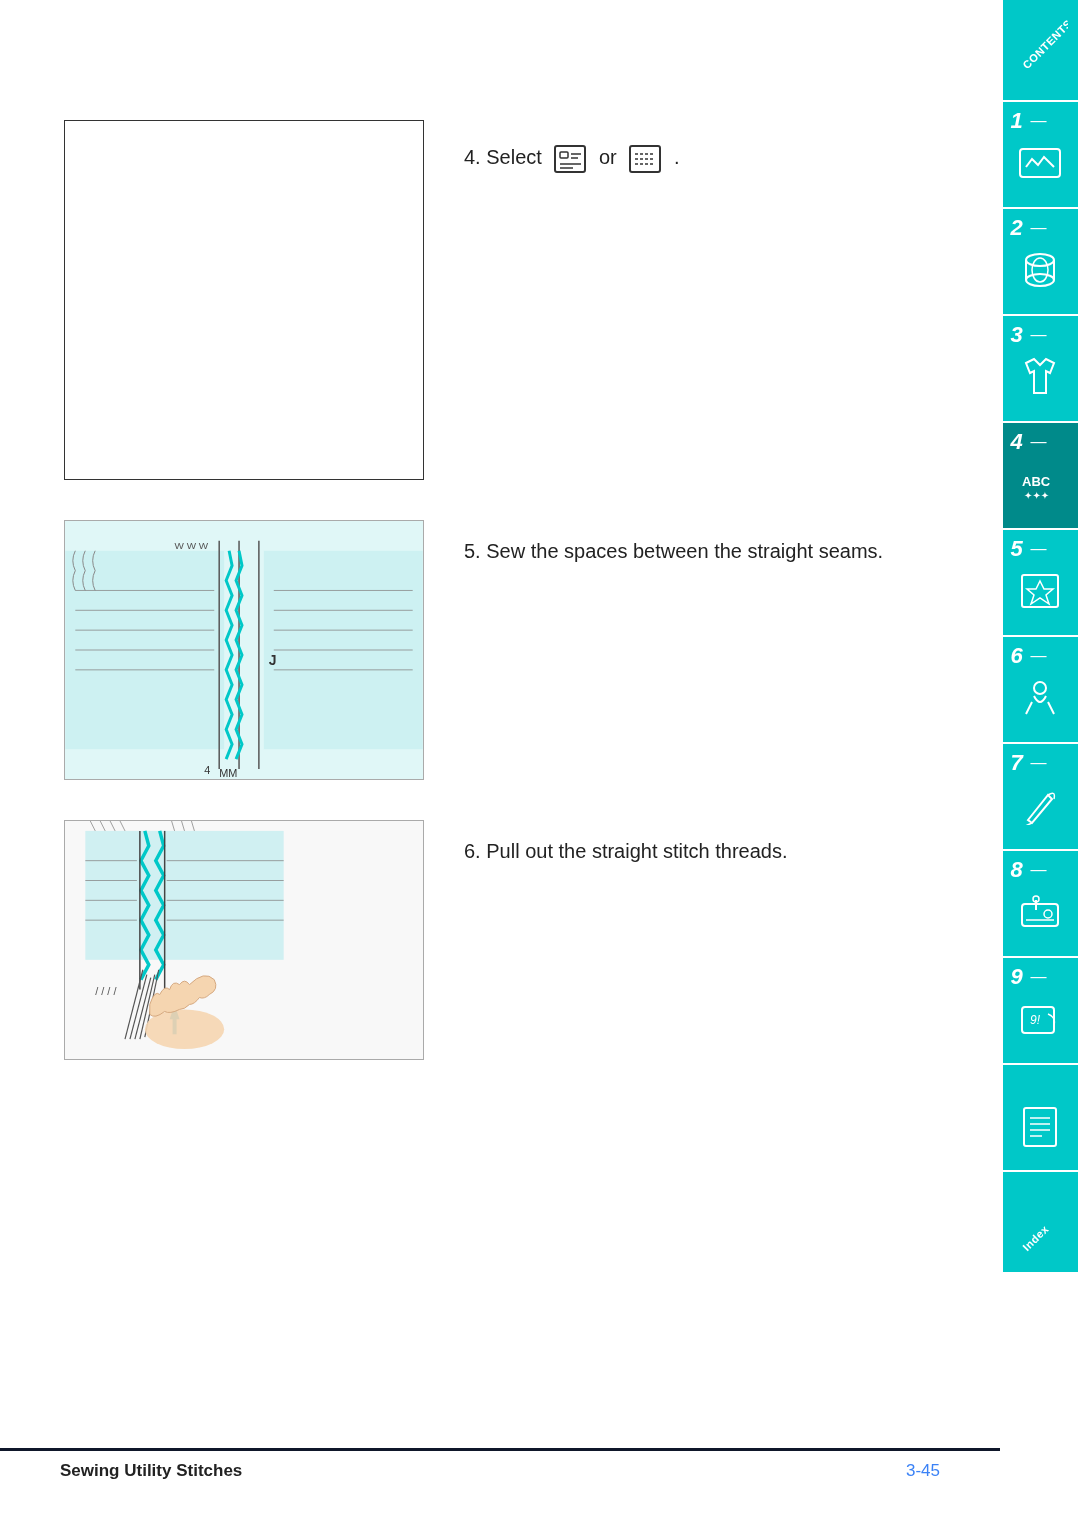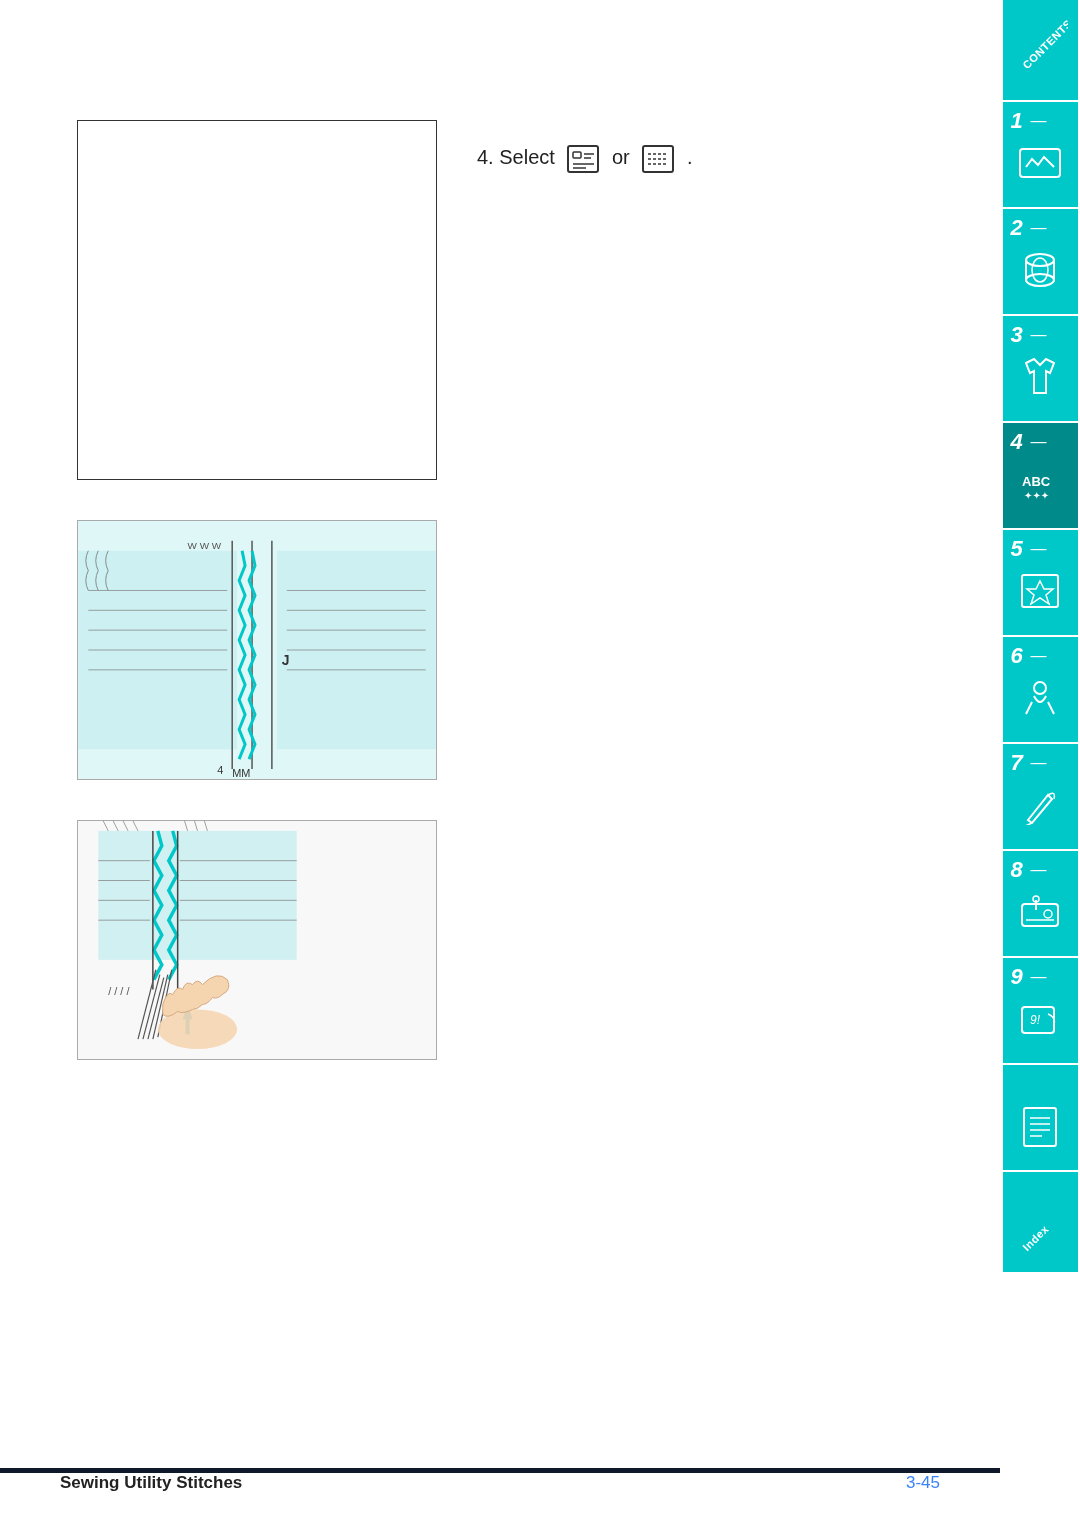--- a/index.html
+++ b/index.html
@@ -8,21 +8,21 @@
       height: 1523px;
       background: #ffffff;
       font-family: Arial, sans-serif;
       position: relative;
       overflow: hidden;
     }
 
     
     .main-content {
       position: absolute;
-      left: 17px;
+      left: 4px;
       top: 0;
       width: 1000px;
       height: 1523px;
       padding: 40px 60px;
     }
 
     
     .step4-section {
       display: flex;
       margin-top: 80px;
@@ -85,25 +85,25 @@
 
     .step6-text {
       padding-top: 20px;
       font-size: 20px;
       color: #222;
     }
 
     
     .footer {
       position: absolute;
-      bottom: 30px;
+      bottom: 42px;
       left: 0;
       width: 1000px;
-      border-top: 5px solid #0f172a;
-      padding-top: 0;
+      border-top: 3px solid #0f172a;
+      padding-top: 10px;
       display: flex;
       justify-content: space-between;
       padding-left: 60px;
       padding-right: 60px;
     }
 
     .footer-title {
       font-size: 17px;
       font-weight: bold;
       color: #222;
@@ -261,20 +261,24 @@
         <path d="M30,30 Q25,40 30,50 Q25,60 30,70" fill="none" stroke="#888" stroke-width="1"></path>
 
         <text x="205" y="145" font-size="14" fill="#333" font-weight="bold">J</text>
 
         <text x="140" y="255" font-size="11" fill="#333">4</text>
         <text x="155" y="258" font-size="11" fill="#333">MM</text>
 
         <text x="110" y="28" font-size="10" fill="#555">W W W</text>
       </svg>
     </div>
+    <div class="step5-text">
+      <span>5.</span>
+      <span>Sew the spaces between the straight seams.</span>
+    </div>
   </div>
 
   <div class="step6-section">
     <div class="image-box-pullout">
       <svg class="pullout-svg" viewBox="0 0 360 240" xmlns="http://www.w3.org/2000/svg">
 
         <rect width="360" height="240" fill="#f8f8f8"></rect>
 
         <rect x="20" y="10" width="200" height="130" fill="#c5eef0" opacity="0.8"></rect>
 
@@ -308,20 +312,24 @@
         <line x1="40" y1="10" x2="35" y2="0" stroke="#888" stroke-width="0.8"></line>
         <line x1="50" y1="10" x2="45" y2="0" stroke="#888" stroke-width="0.8"></line>
         <line x1="60" y1="10" x2="55" y2="0" stroke="#888" stroke-width="0.8"></line>
         <line x1="110" y1="10" x2="107" y2="0" stroke="#888" stroke-width="0.8"></line>
         <line x1="120" y1="10" x2="117" y2="0" stroke="#888" stroke-width="0.8"></line>
         <line x1="130" y1="10" x2="127" y2="0" stroke="#888" stroke-width="0.8"></line>
 
         <text x="30" y="175" font-size="11" fill="#555">/ / / /</text>
       </svg>
     </div>
+    <div class="step6-text">
+      <span>6.</span>
+      <span>Pull out the straight stitch threads.</span>
+    </div>
   </div>
 
 </div>
 
 <div class="footer">
   <span class="footer-title">Sewing Utility Stitches</span>
   <span class="footer-page">3-45</span>
 </div>
 
 <div class="sidebar">

